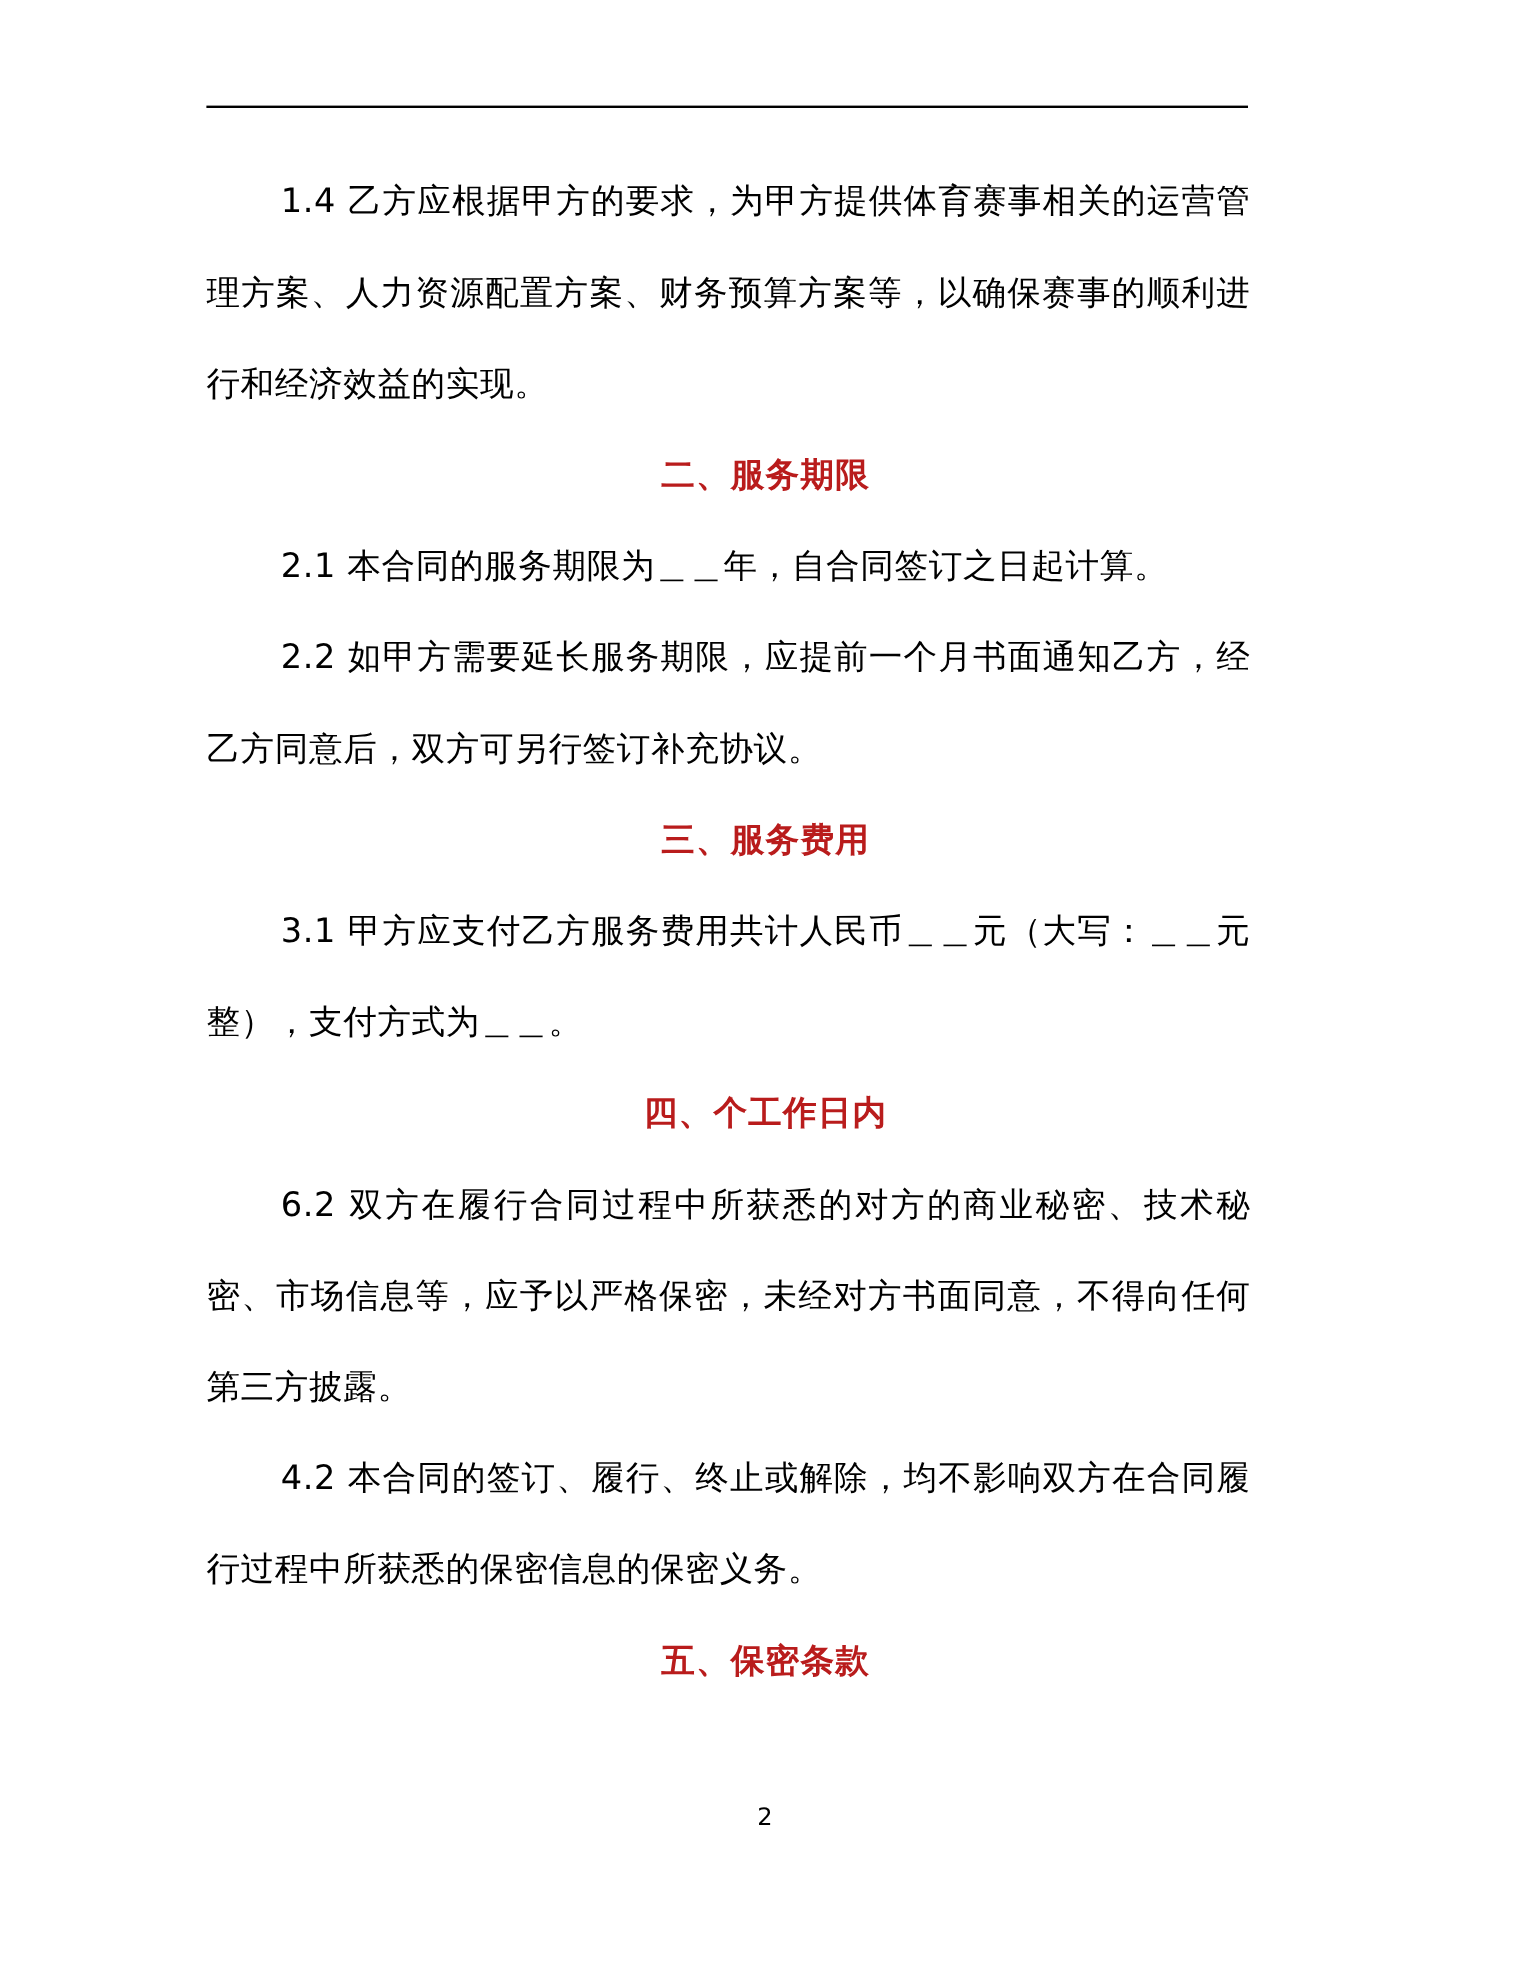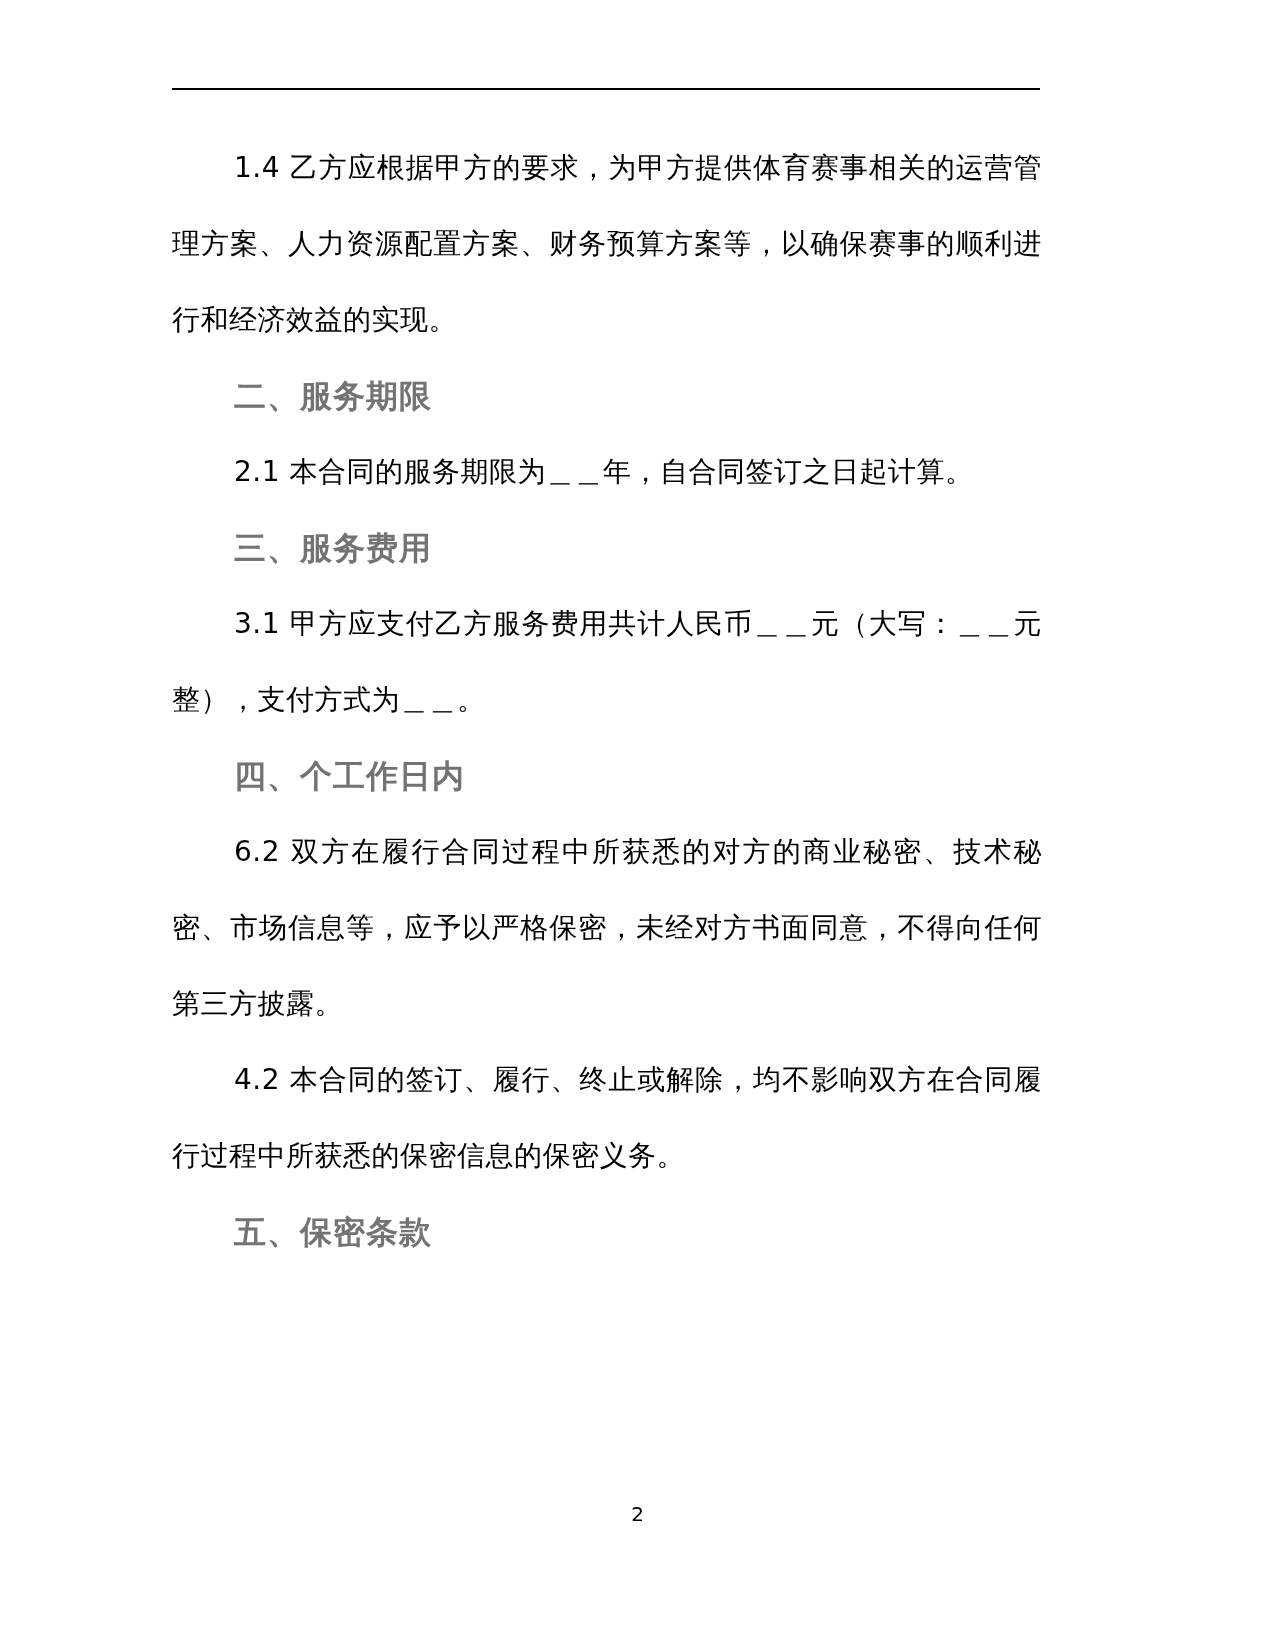--- a/index.html
+++ b/index.html
@@ -37,27 +37,28 @@
     font-size: 28px;
     line-height: 76px;
     color: #000000;
     text-align: justify;
     text-justify: inter-ideograph;
     margin: 0;
     text-indent: 62px;
     letter-spacing: 0.5px;
   }
   .heading {
-    font-size: 32px;
+    font-size: 28px;
     line-height: 76px;
-    color: #737373;
+    color: #b91c1c;
     margin: 0;
     text-indent: 62px;
     font-weight: bold;
     letter-spacing: 1px;
+    text-align: center;
   }
   .page-number {
     position: absolute;
     left: 0;
     top: 1502px;
     width: 1275px;
     text-align: center;
     font-size: 20px;
     color: #000000;
   }
@@ -66,20 +67,21 @@
 <body>
 
 <div class="page">
 
   <div class="header-rule"></div>
 
   <div class="content">
     <p class="para">1.4 乙方应根据甲方的要求，为甲方提供体育赛事相关的运营管理方案、人力资源配置方案、财务预算方案等，以确保赛事的顺利进行和经济效益的实现。</p>
     <p class="heading">二、服务期限</p>
     <p class="para">2.1 本合同的服务期限为＿＿年，自合同签订之日起计算。</p>
+    <p class="para">2.2 如甲方需要延长服务期限，应提前一个月书面通知乙方，经乙方同意后，双方可另行签订补充协议。</p>
     <p class="heading">三、服务费用</p>
     <p class="para">3.1 甲方应支付乙方服务费用共计人民币＿＿元（大写：＿＿元整），支付方式为＿＿。</p>
     <p class="heading">四、个工作日内</p>
     <p class="para">6.2 双方在履行合同过程中所获悉的对方的商业秘密、技术秘密、市场信息等，应予以严格保密，未经对方书面同意，不得向任何第三方披露。</p>
     <p class="para">4.2 本合同的签订、履行、终止或解除，均不影响双方在合同履行过程中所获悉的保密信息的保密义务。</p>
     <p class="heading">五、保密条款</p>
   </div>
 
   <div class="page-number">2</div>
 

